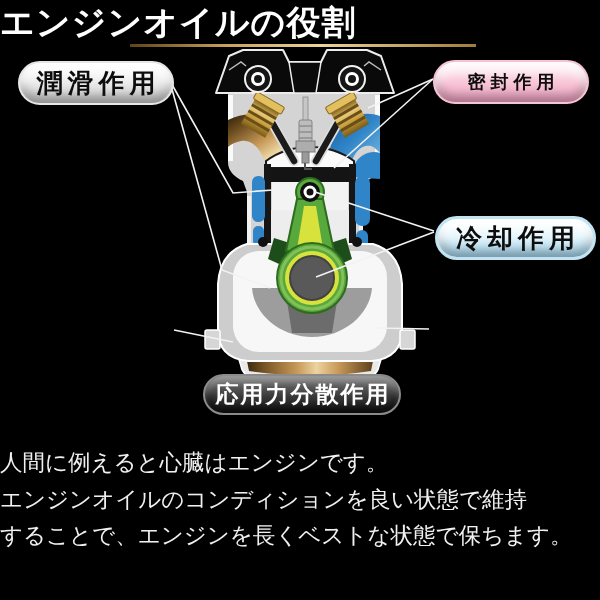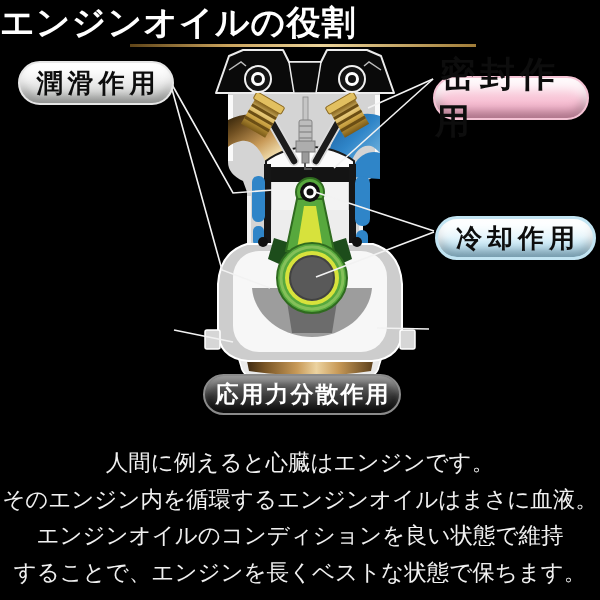--- a/index.html
+++ b/index.html
@@ -17,41 +17,41 @@
 
   
   .pill{position:absolute;border-radius:999px;display:flex;align-items:center;
         justify-content:center;font-weight:bold;color:#0d0d0d;
         letter-spacing:5px;text-indent:5px;
         box-shadow:inset 0 10px 10px rgba(255,255,255,.65),
                    inset 0 -7px 10px rgba(0,0,0,.28);}
   .pill-lub{left:18px;top:61px;width:152px;height:40px;font-size:26px;
         background:linear-gradient(180deg,#ffffff 0%,#eeeeee 45%,#c6c8c6 100%);
         border:2px solid #e6e6e6;}
-  .pill-seal{left:433px;top:76px;width:152px;height:40px;font-size:35px;
+  .pill-seal{left:433px;top:60px;width:152px;height:40px;font-size:18px;
         background:linear-gradient(180deg,#fff4f8 0%,#f9cbdb 45%,#f0a2bf 100%);
         border:2px solid #f4c3d4;}
   .pill-cool{left:435px;top:216px;width:155px;height:38px;font-size:26px;
         background:linear-gradient(180deg,#ffffff 0%,#e7f6fc 45%,#a3d6ee 100%);
         border:3px solid #c2e4f2;}
   .pill-clean{left:16px;top:309px;width:157px;height:41px;font-size:26px;
         background:linear-gradient(180deg,#f9fce8 0%,#e2edab 45%,#c0d667 100%);
         border:2px solid #d3e295;}
   .pill-rust{left:429px;top:307px;width:159px;height:42px;font-size:26px;
         background:linear-gradient(180deg,#ffd96e 0%,#f7ae22 55%,#ea9203 100%);
         border:3px solid #f3b43c;box-shadow:inset 0 8px 8px rgba(255,255,255,.5),
                    inset 0 -7px 10px rgba(120,60,0,.35);}
   .pill-force{left:203px;top:374px;width:194px;height:37px;font-size:23px;
         letter-spacing:2px;text-indent:2px;color:#ffffff;
         background:linear-gradient(180deg,#7b7b7b 0%,#3a3a3a 55%,#1c1c1c 100%);
         border:2px solid #8b8b8b;
         box-shadow:inset 0 6px 6px rgba(255,255,255,.25),inset 0 -7px 9px rgba(0,0,0,.6);}
 
   
-  .desc{position:absolute;top:444px;left:0;width:600px;text-align:center;
+  .desc{position:absolute;top:444px;left:0;width:600px;
         color:#f0f0f0;font-size:22.5px;line-height:36.5px;font-weight:500;}
 
   svg{position:absolute;top:0;left:0;}
 </style>
 </head>
 <body>
 
 <div class="stage">
 
   <div class="title">エンジンオイルの役割</div>
@@ -224,18 +224,17 @@
     </g>
   </svg>
 
   <div class="pill pill-lub">潤滑作用</div>
   <div class="pill pill-seal">密封作用</div>
   <div class="pill pill-cool">冷却作用</div>
   <div class="pill pill-force">応用力分散作用</div>
 
   <div class="desc">
     <div>人間に例えると心臓はエンジンです。</div>
-    <div>そのエンジン内を循環するエンジンオイルはまさに血液。</div>
     <div>エンジンオイルのコンディションを良い状態で維持</div>
     <div>することで、エンジンを長くベストな状態で保ちます。</div>
   </div>
 
 </div>
 
 </body></html>

